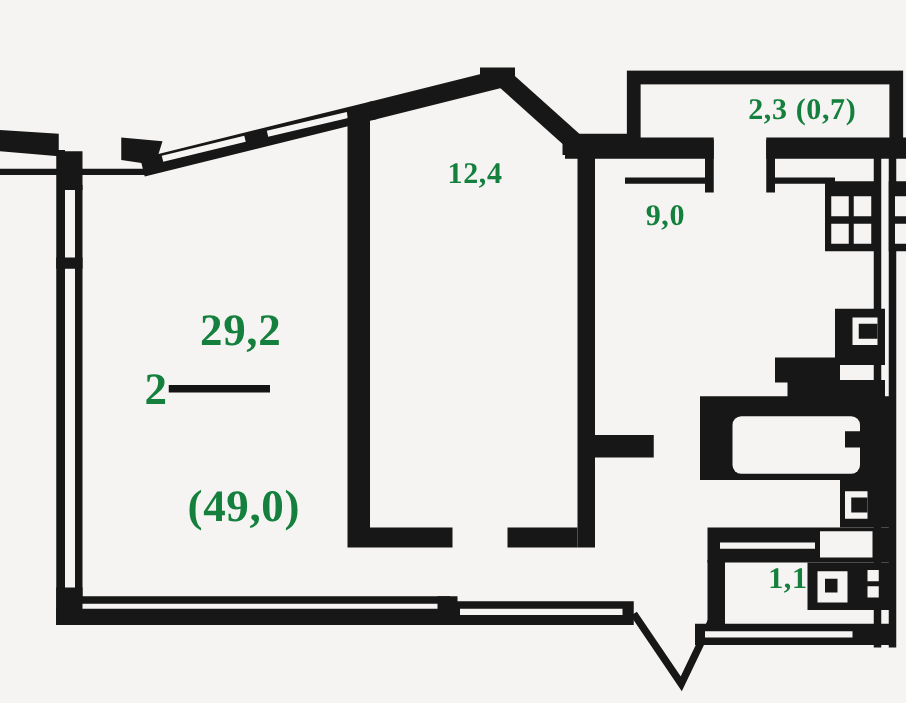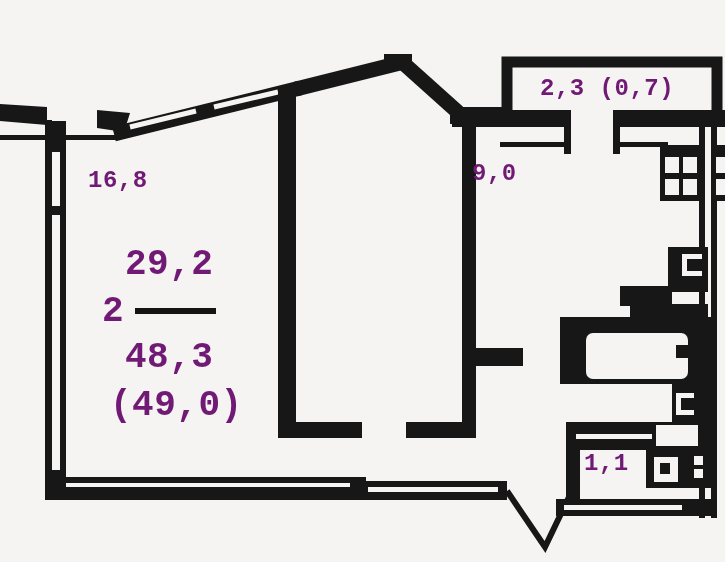--- a/index.html
+++ b/index.html
@@ -1,19 +1,19 @@
 <!DOCTYPE html>
 <html><head>
 <meta charset="utf-8">
 <style>
   html,body{margin:0;padding:0;background:#f5f4f2;}
   .plan{position:relative;width:725px;height:562px;background:#f5f4f2;overflow:hidden;filter:blur(0.45px);}
   .plan svg{position:absolute;left:0;top:0;}
-  .lbl{position:absolute;font-family:Liberation Mono, monospace;font-weight:700;color:#701a75;
-       text-align:left;white-space:nowrap;letter-spacing:.5px;line-height:1.15;}
+  .lbl{position:absolute;font-family:Liberation Serif, serif;font-weight:700;color:#15803d;
+       text-align:right;white-space:nowrap;letter-spacing:.5px;line-height:1.15;}
   .s24{font-size:24px;}
   .s30{font-size:36px;}
   .fbar{position:absolute;background:#141414;height:6px;}
 </style>
 </head>
 <body>
 
 <div class="plan">
 
   <svg width="725" height="562" viewBox="0 0 725 562">
@@ -124,34 +124,33 @@
       <g>
         <rect x="646" y="450" width="70" height="38"></rect>
         <rect x="654" y="457" width="24" height="25" fill="#f5f4f2"></rect>
         <rect x="660" y="463" width="10" height="11"></rect>
         <rect x="694" y="456" width="9" height="9" fill="#f5f4f2"></rect>
         <rect x="694" y="469" width="9" height="9" fill="#f5f4f2"></rect>
       </g>
     </g>
   </svg>
 
-  <div class="lbl s24" style="left:88px;top:167px;width:74px;">16,8</div>
 
+  <div class="lbl s24" style="left:326px;top:126px;width:76px;">12,4</div>
 
   <div class="lbl s24" style="left:540px;top:75px;width:145px;">2,3 (0,7)</div>
 
-  <div class="lbl s24" style="left:472px;top:160px;width:60px;">9,0</div>
+  <div class="lbl s24" style="left:488px;top:160px;width:60px;">9,0</div>
 
 
 
   <div class="lbl s24" style="left:584px;top:450px;width:62px;">1,1</div>
 
   <div class="lbl s30" style="left:125px;top:244px;width:100px;">29,2</div>
 
   <div class="lbl s30" style="left:102px;top:291px;width:32px;">2</div>
 
   <div class="fbar" style="left:135px;top:308px;width:81px;"></div>
 
-  <div class="lbl s30" style="left:125px;top:337px;width:100px;">48,3</div>
 
   <div class="lbl s30" style="left:110px;top:385px;width:130px;">(49,0)</div>
 
 </div>
 
 </body></html>

